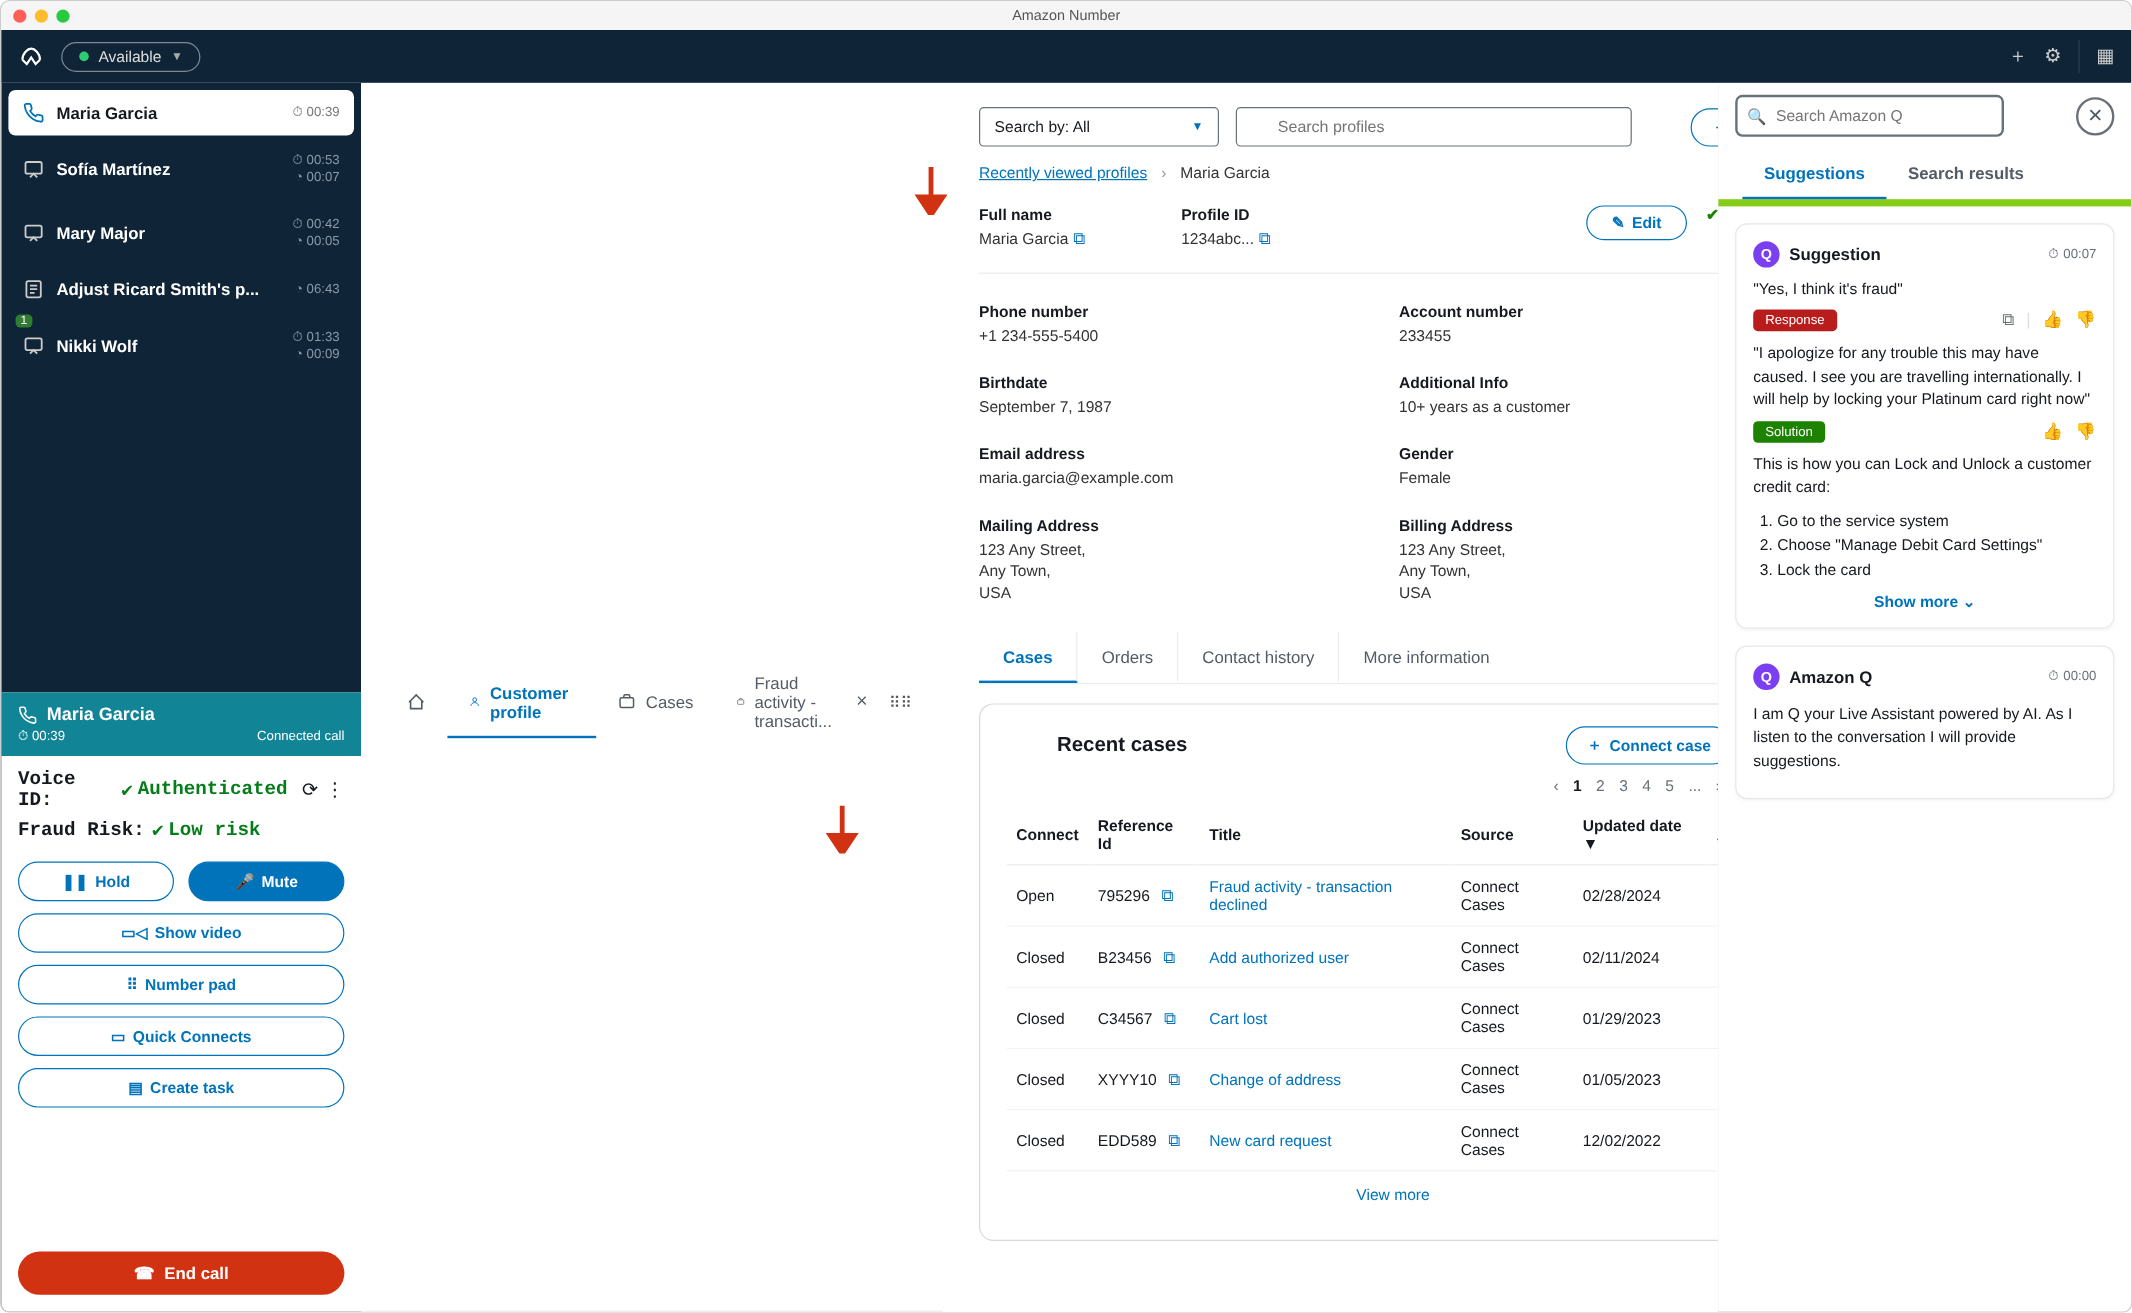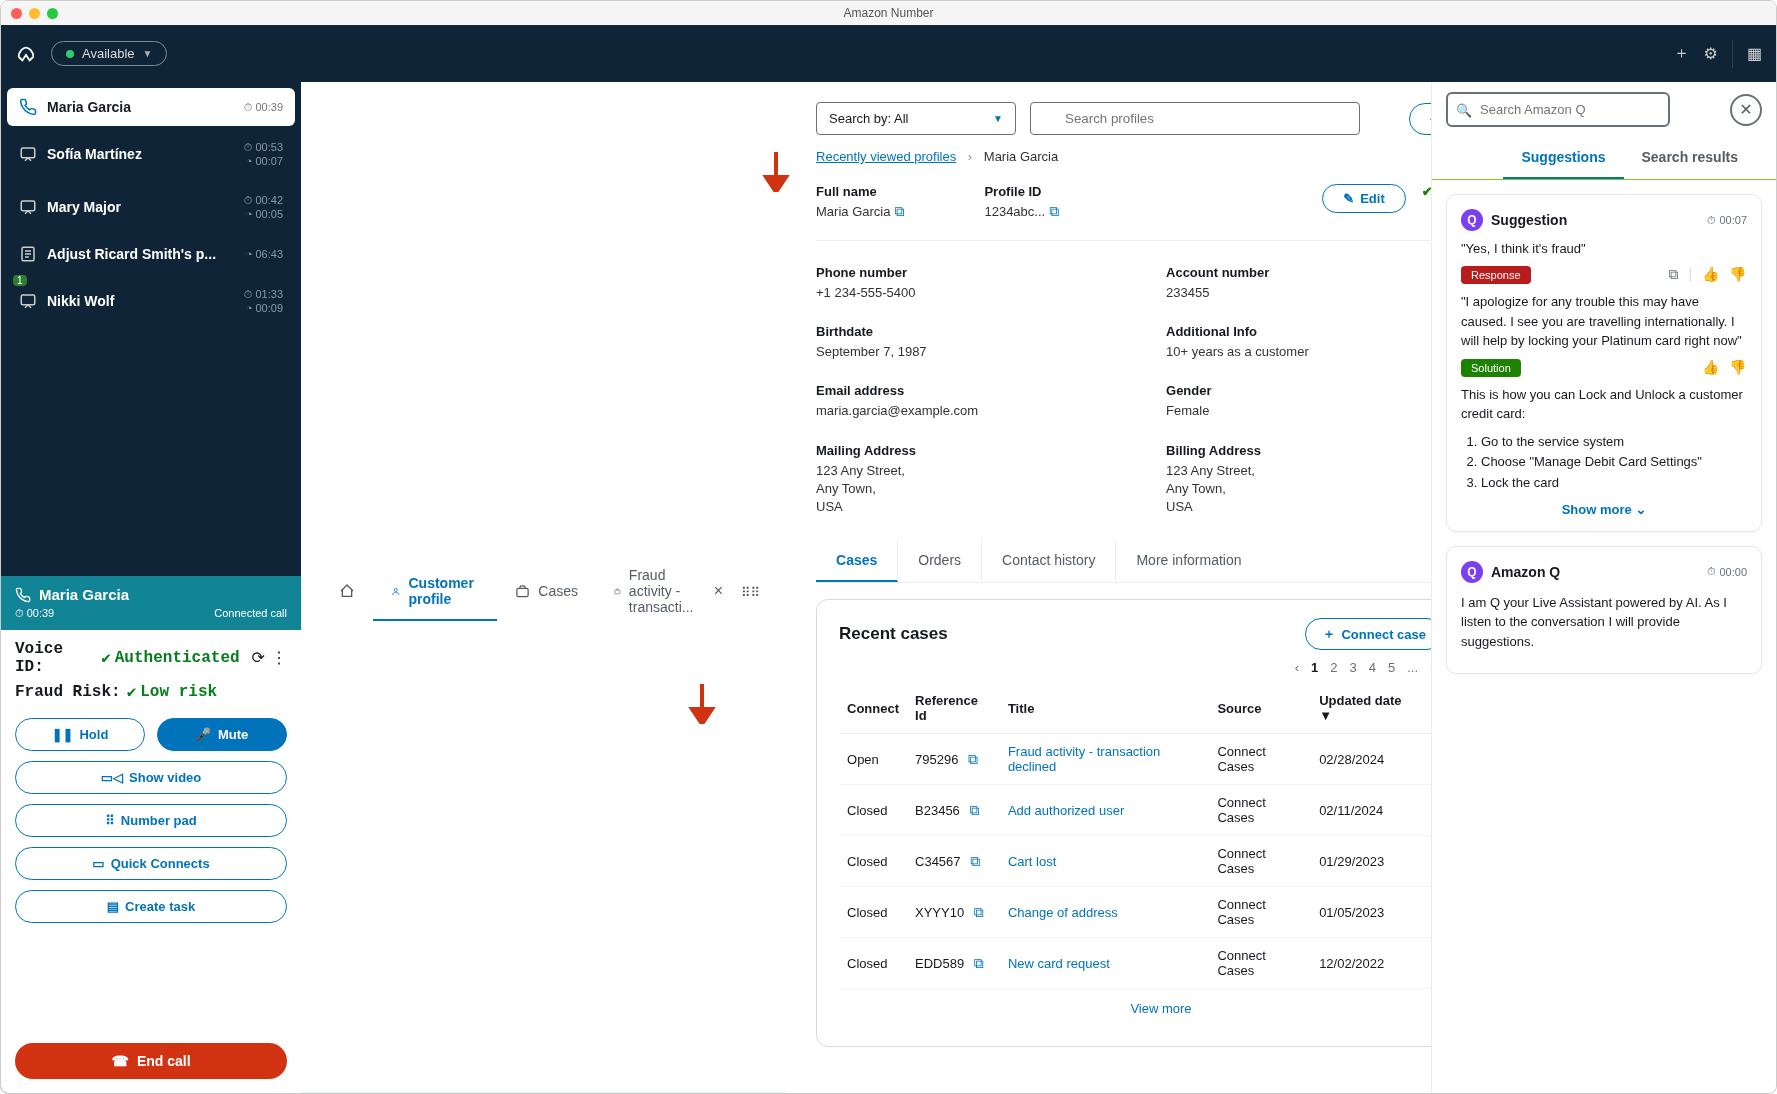--- a/index.html
+++ b/index.html
@@ -8,21 +8,21 @@
   .window { width: 1777px; height: 1094px; border: 1px solid #ccc; border-radius: 8px; overflow: hidden; display: flex; flex-direction: column; }
   
   
   .titlebar { height: 24px; background: #f5f5f5; display: flex; align-items: center; padding: 0 10px; font-size: 12px; color: #555; position: relative; }
   .traffic { display: flex; gap: 7px; }
   .dot { width: 11px; height: 11px; border-radius: 50%; }
   .dot.r { background:#ff5f56; } .dot.y{background:#ffbd2e;} .dot.g{background:#27c93f;}
   .titlebar .title { position: absolute; left: 50%; transform: translateX(-50%); }
   
   
-  .topbar { height: 57px; background: #0f2537; display: flex; align-items: center; padding: 0 14px; gap: 14px; color:#fff; }
+  .topbar { height: 44px; background: #0f2537; display: flex; align-items: center; padding: 0 14px; gap: 14px; color:#fff; }
   .logo { width:22px; height:22px; }
   .status-pill { border:1px solid #7d8998; border-radius: 20px; padding:4px 14px; display:flex; align-items:center; gap:8px; font-size:13px; color:#ddd; }
   .status-dot { width:8px; height:8px; border-radius:50%; background:#2ecc71; }
   .caret { font-size:10px; color:#aaa; }
   .topbar .icon-btn { color:#ccc; cursor:pointer; font-size:16px; }
   .vsep { width:1px; height:28px; background:#2a3f52; }
   
   
   .body { flex:1; display:flex; overflow:hidden; }
   
@@ -84,21 +84,21 @@
   .details .lbl { font-weight:700; font-size:13px; margin-bottom:4px; }
   .details .val { color:#333; line-height:1.4; }
   
   .subtabs { display:flex; border-bottom:1px solid #eaeded; }
   .stab { padding:12px 20px; font-size:14px; color:#545b64; cursor:pointer; border-bottom:2px solid transparent; border-right:1px solid #eaeded; }
   .stab:last-child{border-right:none;}
   .stab.active { color:#0073bb; border-bottom-color:#0073bb; font-weight:700; }
   
   .caseswrap { border:1px solid #d5dbdb; border-radius:12px; margin-top:16px; padding:18px 22px; }
   .caseshdr { display:flex; align-items:center; margin-bottom:10px; }
-  .caseshdr h3 { font-size:17px; font-weight:700; }
+  .caseshdr h3 { font-size:17px; font-weight:700;margin-left:42px; }
   .connectbtn { margin-left:auto; border:1px solid #0073bb; color:#0073bb; border-radius:20px; padding:6px 16px; font-weight:600; display:flex; align-items:center; gap:6px; cursor:pointer; }
   .refresh { margin-left:10px; width:30px; height:30px; border:1px solid #687078; border-radius:50%; display:flex; align-items:center; justify-content:center; cursor:pointer; }
   .pager { display:flex; justify-content:flex-end; align-items:center; gap:12px; font-size:13px; color:#687078; margin-bottom:8px; }
   .pager .pg { cursor:pointer; }
   .pager .pg.active { color:#16191f; font-weight:700; }
   .pager .gear { margin-left:10px; padding-left:14px; border-left:1px solid #ddd; }
   
   table.cases { width:100%; border-collapse:collapse; font-size:13px; }
   table.cases th { text-align:left; padding:10px 8px; font-weight:700; color:#16191f; border-bottom:1px solid #eaeded; }
   table.cases td { padding:10px 8px; border-bottom:1px solid #f2f3f3; }
@@ -107,21 +107,21 @@
   .info-ic { color:#0073bb; font-size:15px; }
   .viewmore { text-align:center; color:#0073bb; padding:12px; cursor:pointer; font-size:13px; }
   
   
   .rightbar { width:345px; border-left:1px solid #eaeded; display:flex; flex-direction:column; }
   .rsearch { padding:10px 14px; display:flex; gap:10px; align-items:center; }
   .rsearch input { flex:1; border:2px solid #687078; border-radius:6px; padding:8px 12px 8px 32px; font-size:13px; }
   .rsearch .wrap { position:relative; flex:1; }
   .rsearch .wrap .sicon { position:absolute; left:10px; top:50%; transform:translateY(-50%); color:#687078; }
   .closex { width:32px; height:32px; border:2px solid #687078; border-radius:50%; display:flex; align-items:center; justify-content:center; cursor:pointer; font-size:16px; color:#545b64; }
-  .rtabs { display:flex; border-bottom:1px solid #84cc16; padding:0 20px;justify-content:flex-end; }
+  .rtabs { display:flex; border-bottom:6px solid #84cc16; padding:0 20px; }
   .rtab { padding:12px 18px; font-size:14px; color:#545b64; cursor:pointer; border-bottom:2px solid transparent; font-weight:600; }
   .rtab.active { color:#0073bb; border-bottom-color:#0073bb; }
   .rcontent { padding:14px; overflow-y:auto; display:flex; flex-direction:column; gap:14px; }
   .card { border:1px solid #e6e6e6; border-radius:10px; padding:14px; box-shadow:0 1px 3px rgba(0,0,0,0.04); }
   .cardhdr { display:flex; align-items:center; gap:8px; margin-bottom:10px; }
   .qicon { width:22px; height:22px; border-radius:50%; background:#7b3ff2; color:#fff; display:flex; align-items:center; justify-content:center; font-size:12px; font-weight:700; }
   .cardhdr .ttl { font-weight:700; font-size:14px; }
   .cardhdr .time { margin-left:auto; font-size:11px; color:#687078; display:flex; align-items:center; gap:4px; }
   .card .quote { font-size:13px; margin-bottom:10px; }
   .chip { display:inline-block; border-radius:4px; padding:3px 10px; font-size:11px; color:#fff; margin-bottom:8px; }

